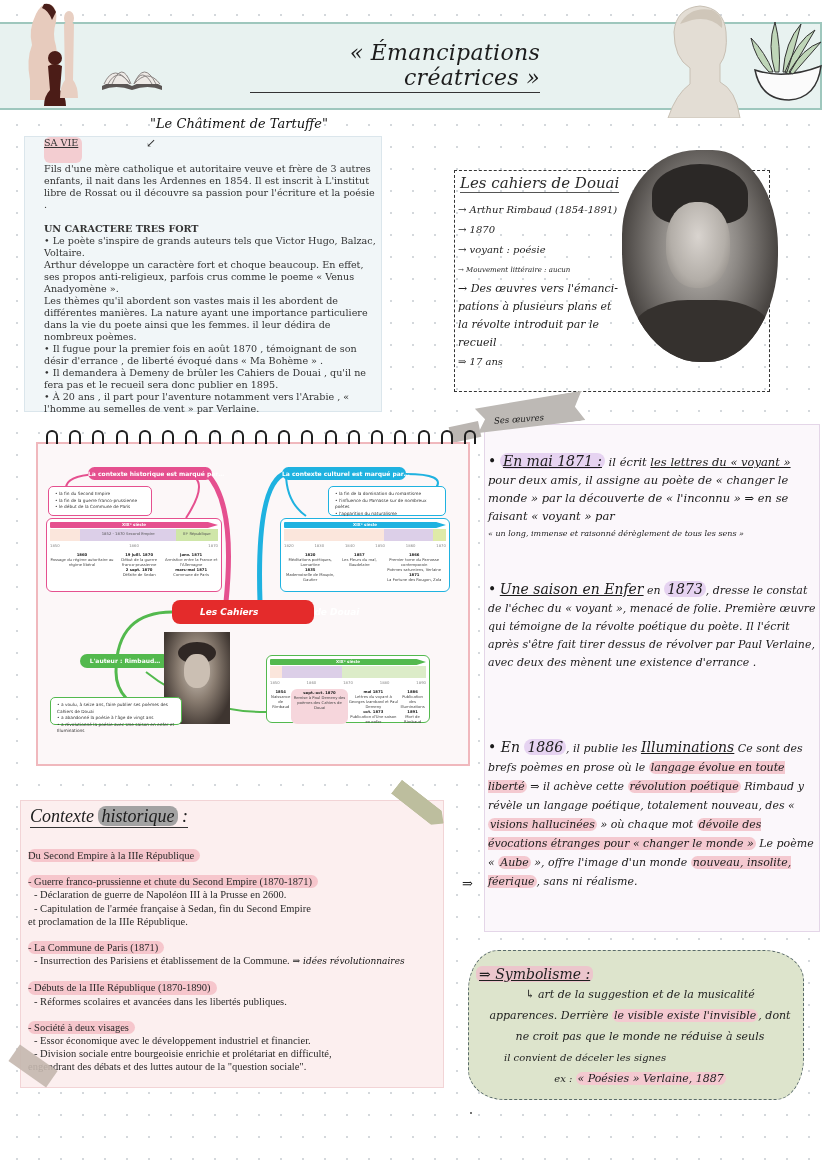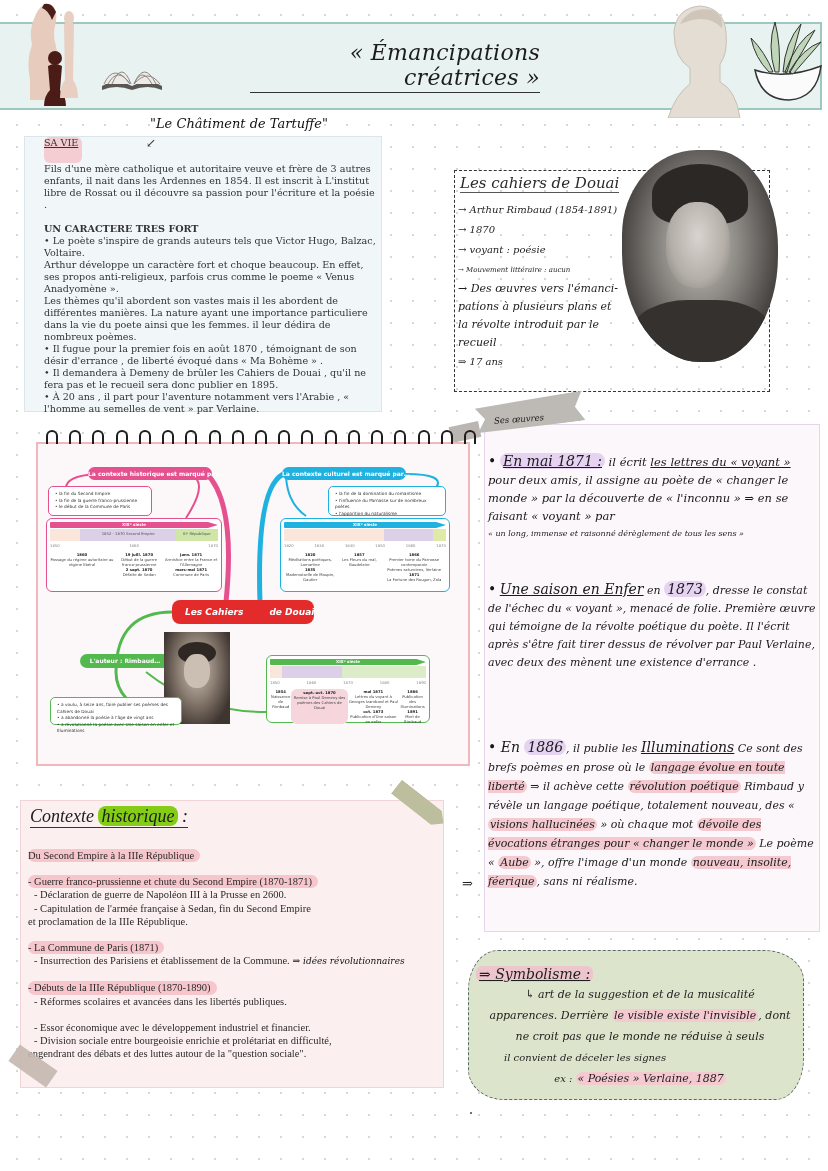--- a/index.html
+++ b/index.html
@@ -150,21 +150,21 @@
     .spiral span {
       display: block; width: 12px; height: 14px; border: 2.5px solid #1e1e1e; border-bottom: none; border-radius: 8px 8px 0 0;
     }
     .node {
       position: absolute; border-radius: 10px; color: #fff; font-family: "DejaVu Sans", sans-serif;
       font-size: 6px; text-align: center; white-space: nowrap; font-weight: bold;
     }
     .node-hist { left: 88px; top: 467px; width: 124px; height: 13px; background: #e5508f; line-height: 13px; }
     .node-cult { left: 282px; top: 467px; width: 124px; height: 13px; background: #1fb2e0; line-height: 13px; }
     .node-center { left: 172px; top: 600px; width: 142px; height: 24px; background: #e42b2b; line-height: 24px; font-size: 9px; font-style: italic; border-radius: 8px; }
-    .node-center span { margin: 0 13px; }
+    .node-center span { margin: 0 28px; }
     .node-auteur { left: 80px; top: 654px; width: 90px; height: 14px; background: #53b94e; line-height: 14px; }
     .mm-list {
       position: absolute; background: #fff; border-radius: 5px; font-family: "DejaVu Sans", sans-serif;
       font-size: 4.3px; line-height: 6.5px; color: #333; padding: 4px 6px;
     }
     .list-hist { left: 48px; top: 486px; width: 104px; height: 30px; border: 1px solid #e5508f; }
     .list-cult { left: 328px; top: 486px; width: 118px; height: 30px; border: 1px solid #1fb2e0; }
     .list-auteur { left: 50px; top: 697px; width: 132px; height: 28px; border: 1px solid #53b94e; }
     .timeline {
       position: absolute; background: #fff; border-radius: 6px; padding: 3px;
@@ -191,21 +191,21 @@
 
     
     .ctx-box {
       left: 20px; top: 800px; width: 424px; height: 288px;
       background: #fcefef; border: 1px solid #f2d4d6;
     }
     .ctx-title {
       left: 30px; top: 806px; font-family: "Liberation Serif", serif; font-style: italic; font-size: 18px; color: #1d1d1d;
       border-bottom: 1.2px solid #333;
     }
-    .ctx-title b { background: #84cc16; border-radius: 8px; padding: 0 3px; font-weight: normal; font-family: Liberation Serif, serif; }
+    .ctx-title b { background: #a3a3a3; border-radius: 8px; padding: 0 3px; font-weight: normal; font-family: Liberation Serif, serif; }
     .ctx-body {
       left: 28px; top: 849px; width: 414px;
       font-family: "Liberation Serif", serif; font-size: 10.5px; line-height: 13.2px; color: #2a2a2a;
     }
     .ctx-body .hh { display: inline-block; background: #f6c6cc; border-radius: 8px; padding: 0 6px 0 0; }
     .ctx-body .gap { height: 13px; }
     .ctx-body .sub { padding-left: 6px; }
     .ctx-note { font-family: "DejaVu Serif", serif; font-style: italic; font-size: 9px; color: #111; }
 
     
@@ -443,18 +443,19 @@
   <div class="sub">  - Déclaration de guerre de Napoléon III à la Prusse en 2600.</div>
   <div class="sub">  - Capitulation de l'armée française à Sedan, fin du Second Empire</div>
   <div>et proclamation de la IIIe République.</div>
   <div class="gap"></div>
   <div><span class="hh">- La Commune de Paris (1871)</span></div>
   <div class="sub"><span>  - Insurrection des Parisiens et établissement de la Commune.</span><span class="ctx-note"> ⇒ idées révolutionnaires</span></div>
   <div class="gap"></div>
   <div><span class="hh">- Débuts de la IIIe République (1870-1890)</span></div>
   <div class="sub">  - Réformes scolaires et avancées dans les libertés publiques.</div>
   <div class="gap"></div>
+  <div><span class="hh">- Société à deux visages</span></div>
   <div class="sub">  - Essor économique avec le développement industriel et financier.</div>
   <div class="sub">  - Division sociale entre bourgeoisie enrichie et prolétariat en difficulté,</div>
   <div>engendrant des débats et des luttes autour de la "question sociale".</div>
 </div>
 <div class="abs tape-gray"></div>
 <div class="abs dot"></div>
 
 </body></html>

